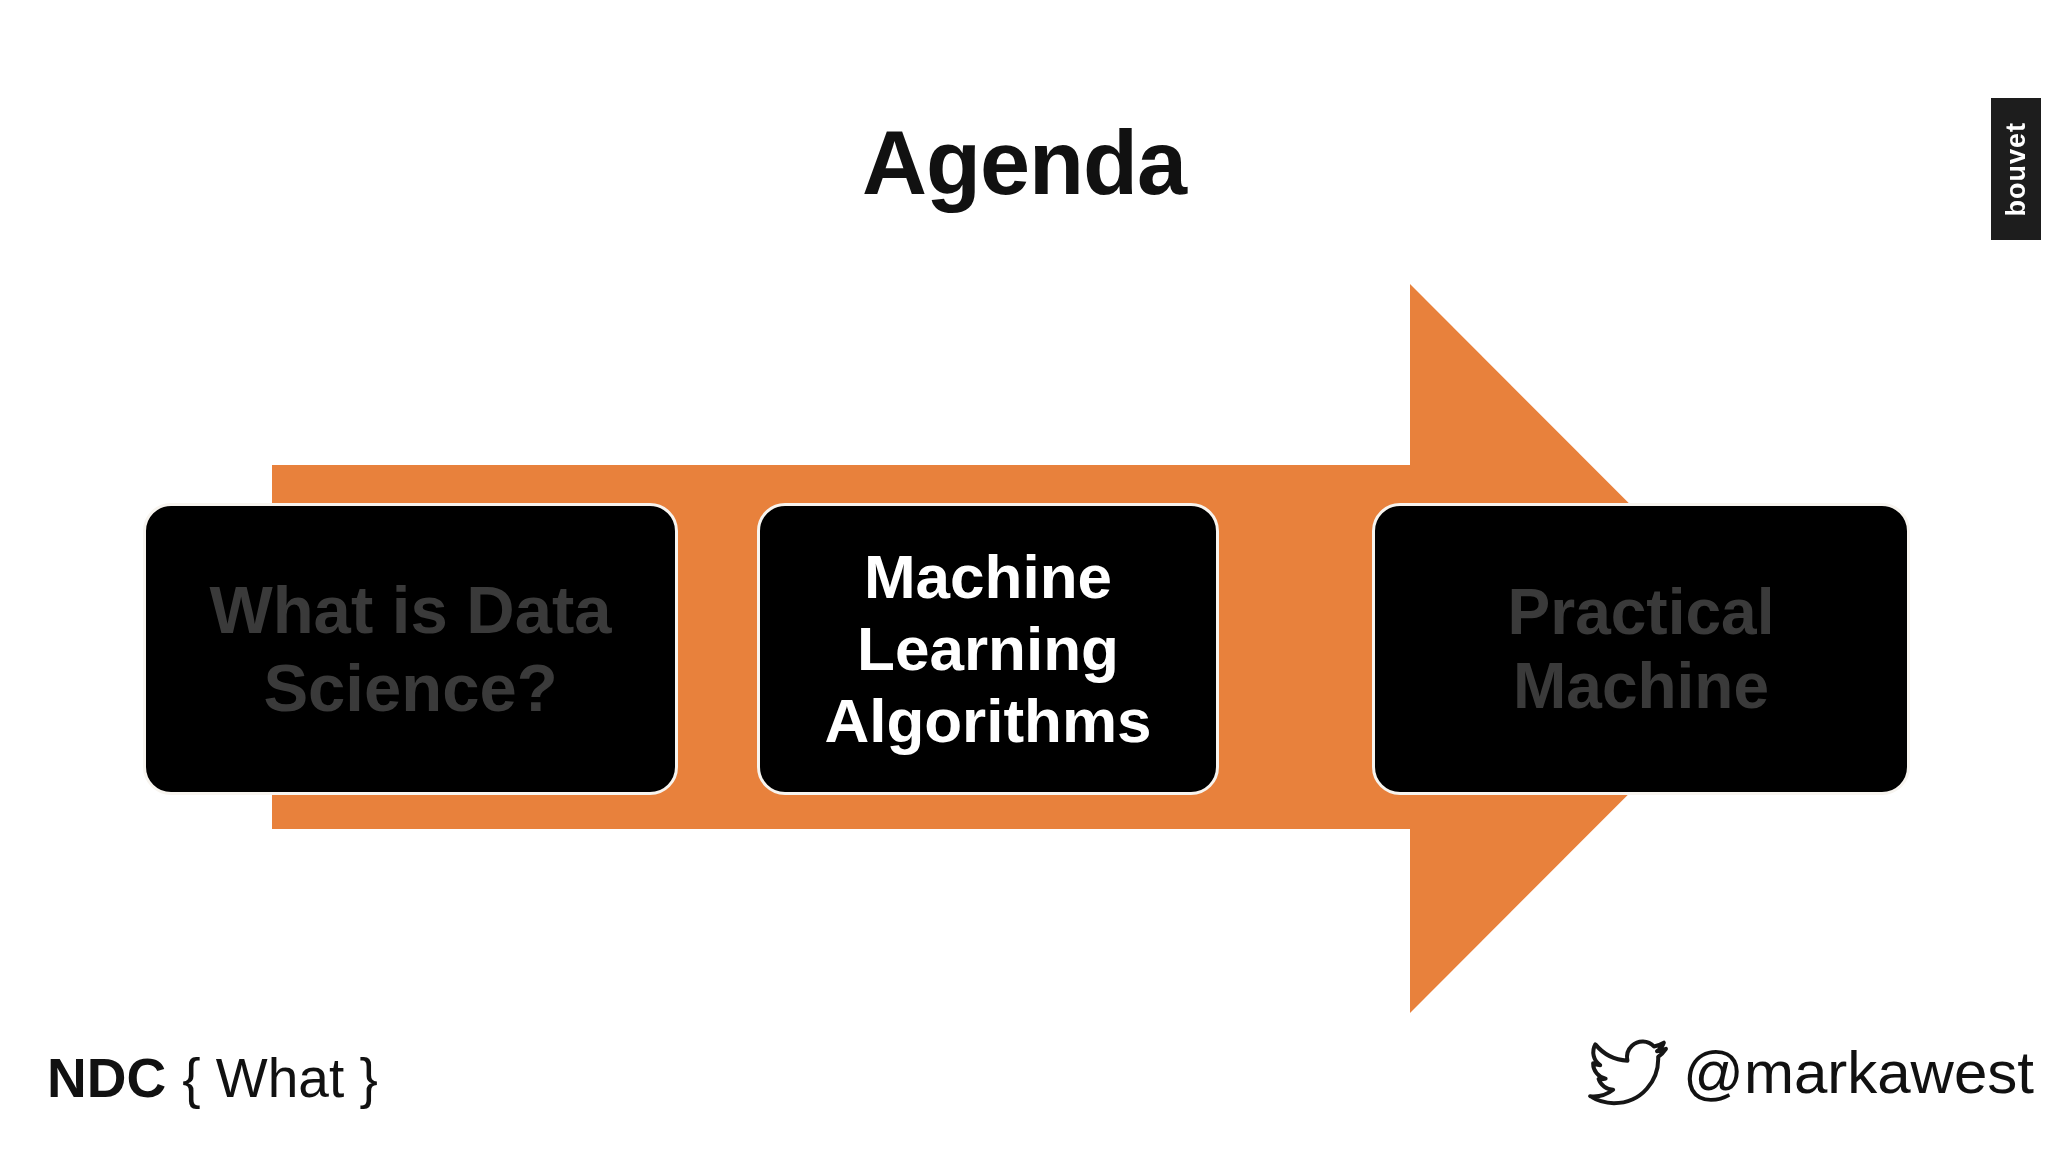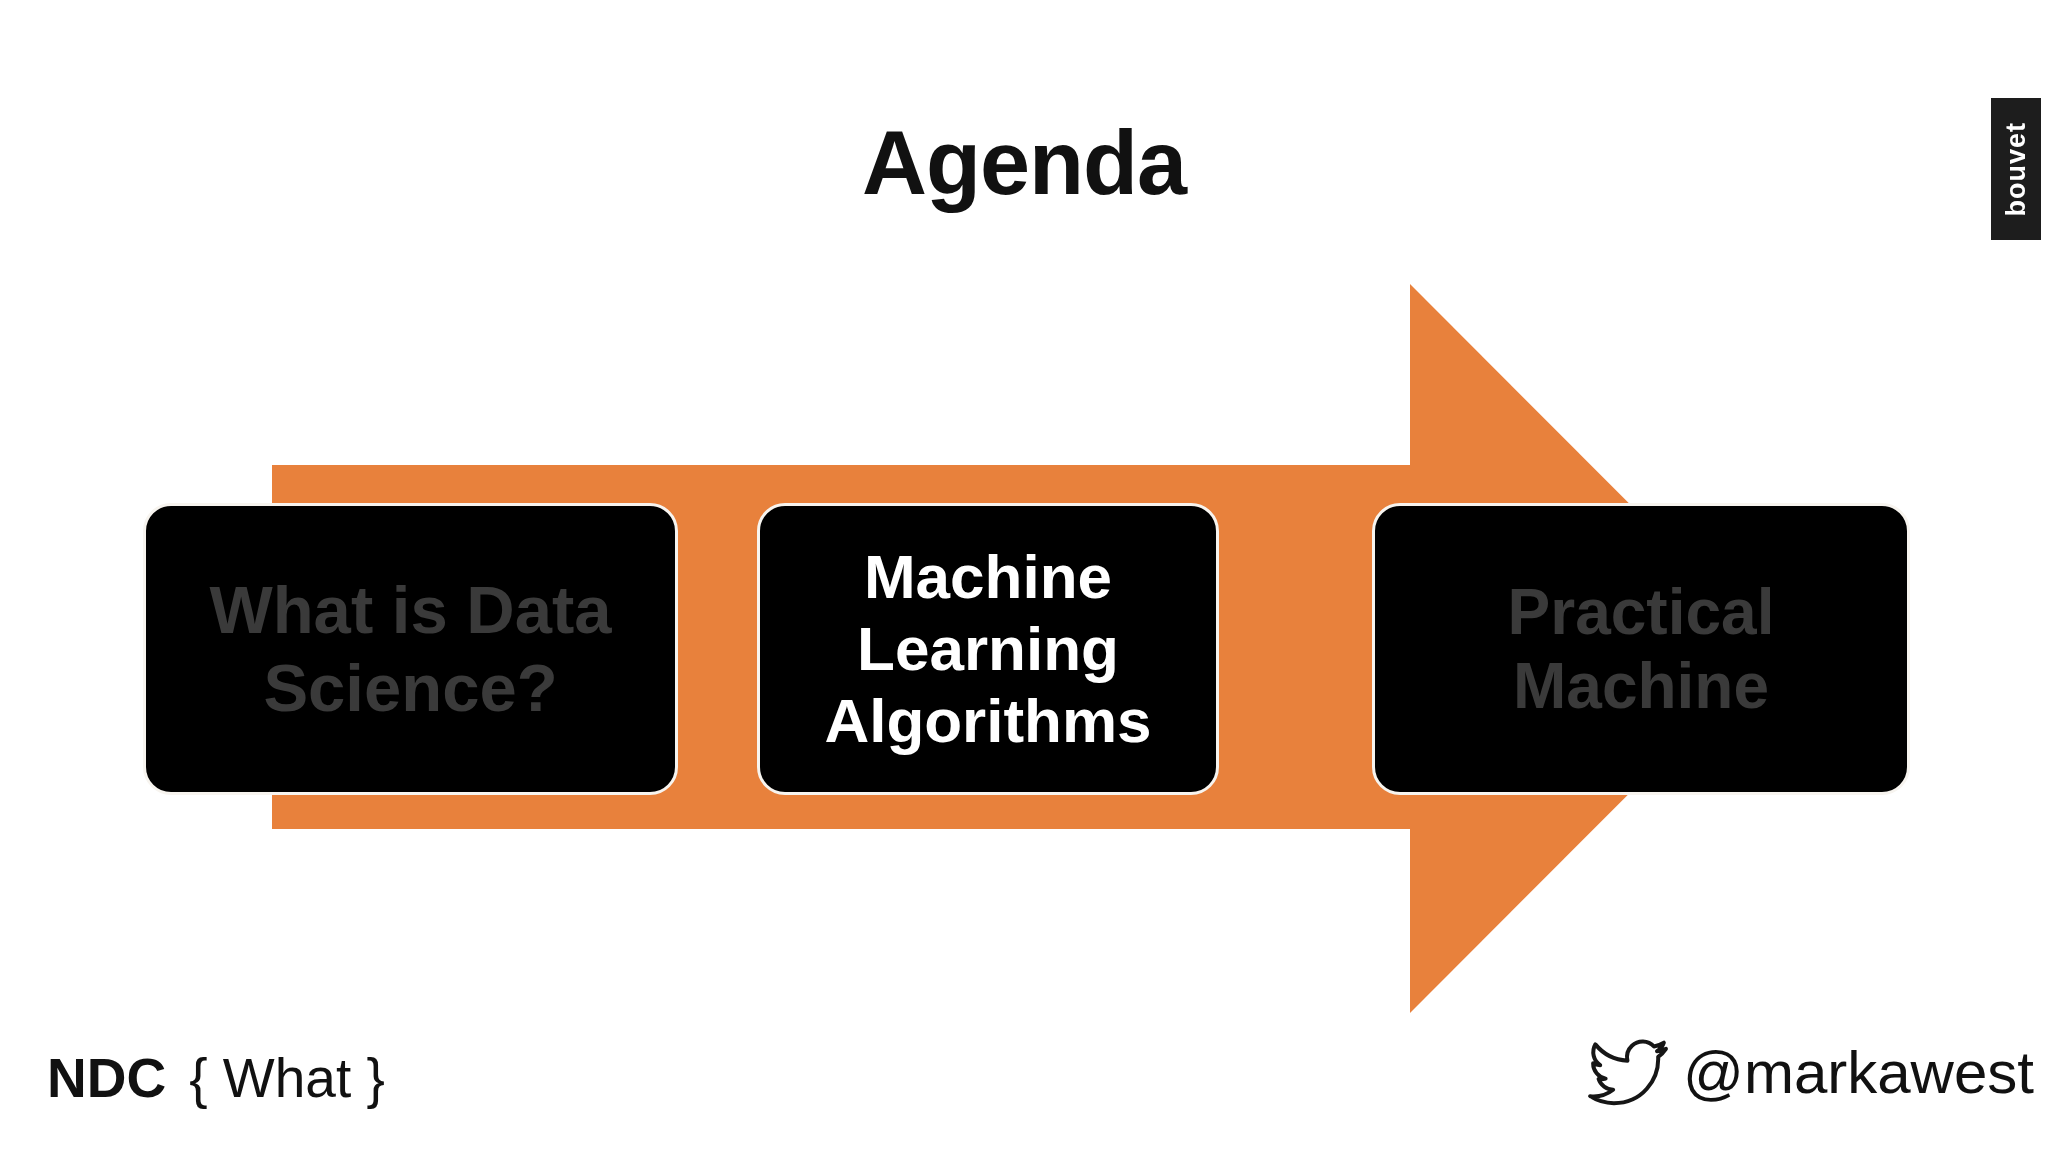--- a/index.html
+++ b/index.html
@@ -53,21 +53,21 @@
     white-space:pre-line;font-weight:700;line-height:1.16;
   }
   .box-1 .box-label{font-size:67px;}
   .box-2 .box-label{font-size:62px;}
   .box-3 .box-label{font-size:64px;}
   .box[data-state="dimmed"] .box-label{color:var(--dimmed-text,#3A3A3A);}
   .box[data-state="active"] .box-label{color:var(--active-text,#ffffff);}
   
   .footer-left{
     position:absolute;left:47px;top:1051px;
-    display:flex;align-items:flex-start;gap:23px;
+    display:flex;align-items:flex-start;gap:16px;
     font-size:55px;line-height:1;color:var(--ink,#111111);
   }
   .ndc{font-weight:700;letter-spacing:0px;}
   .oslo{font-weight:400;}
   .footer-right{
     position:absolute;left:1586px;top:1038px;
     display:flex;align-items:center;gap:13px;
   }
   .twitter{width:84px;height:69px;display:block;}
   .handle{

